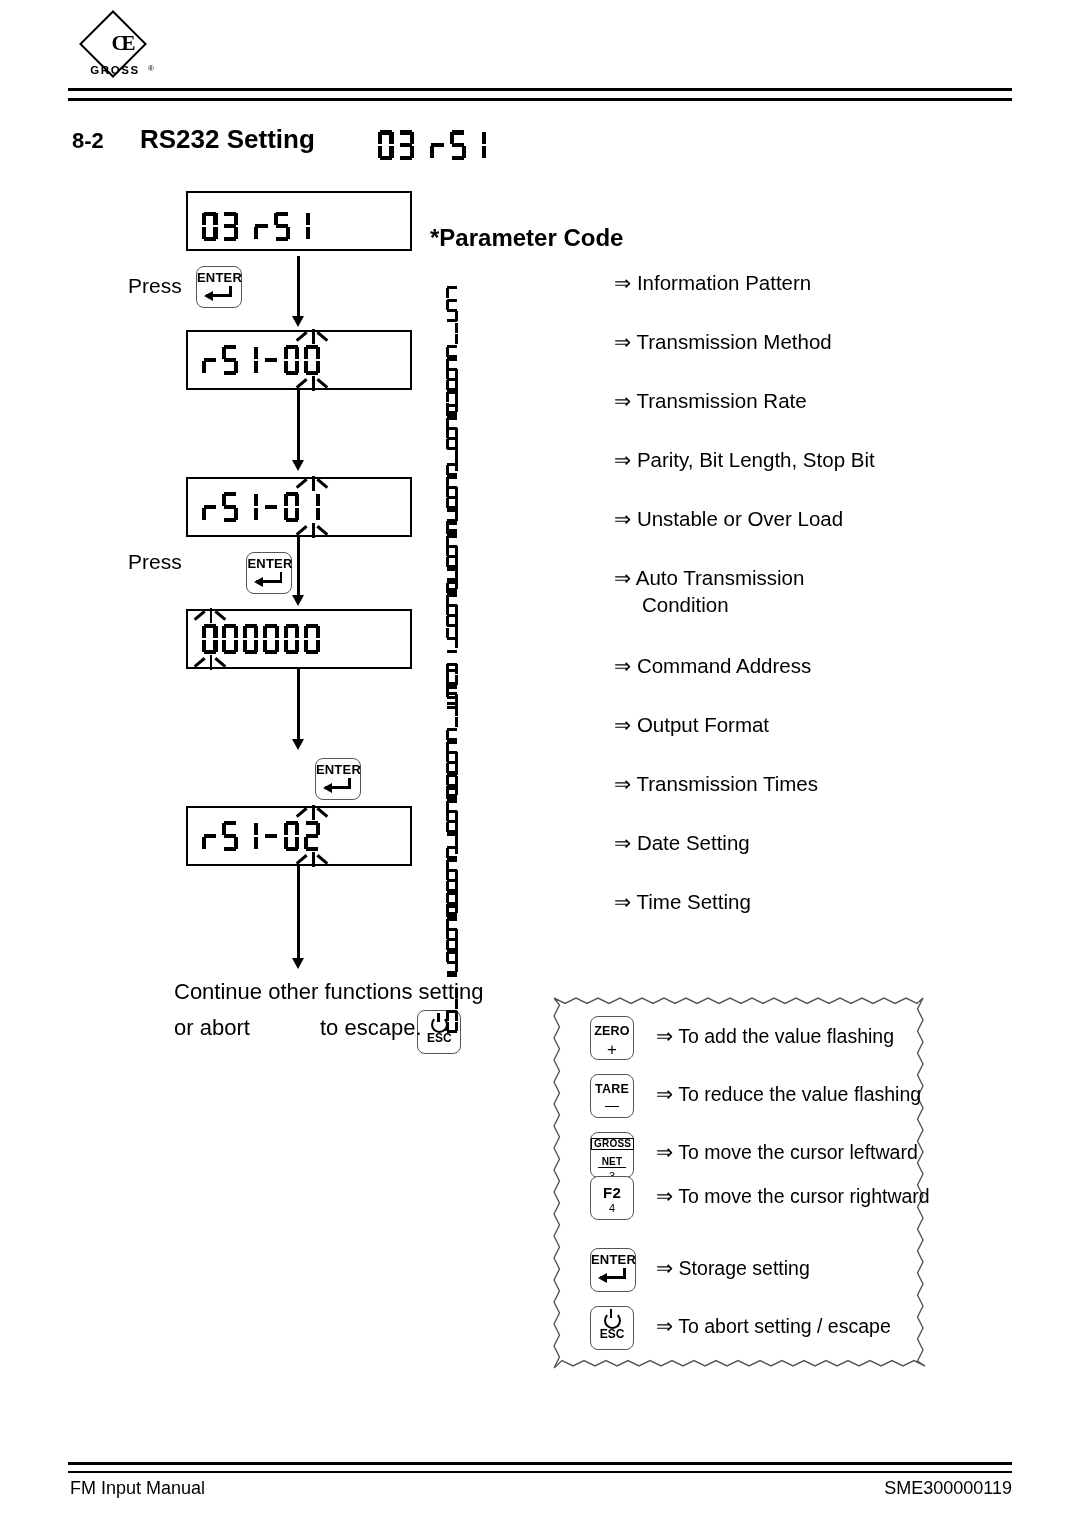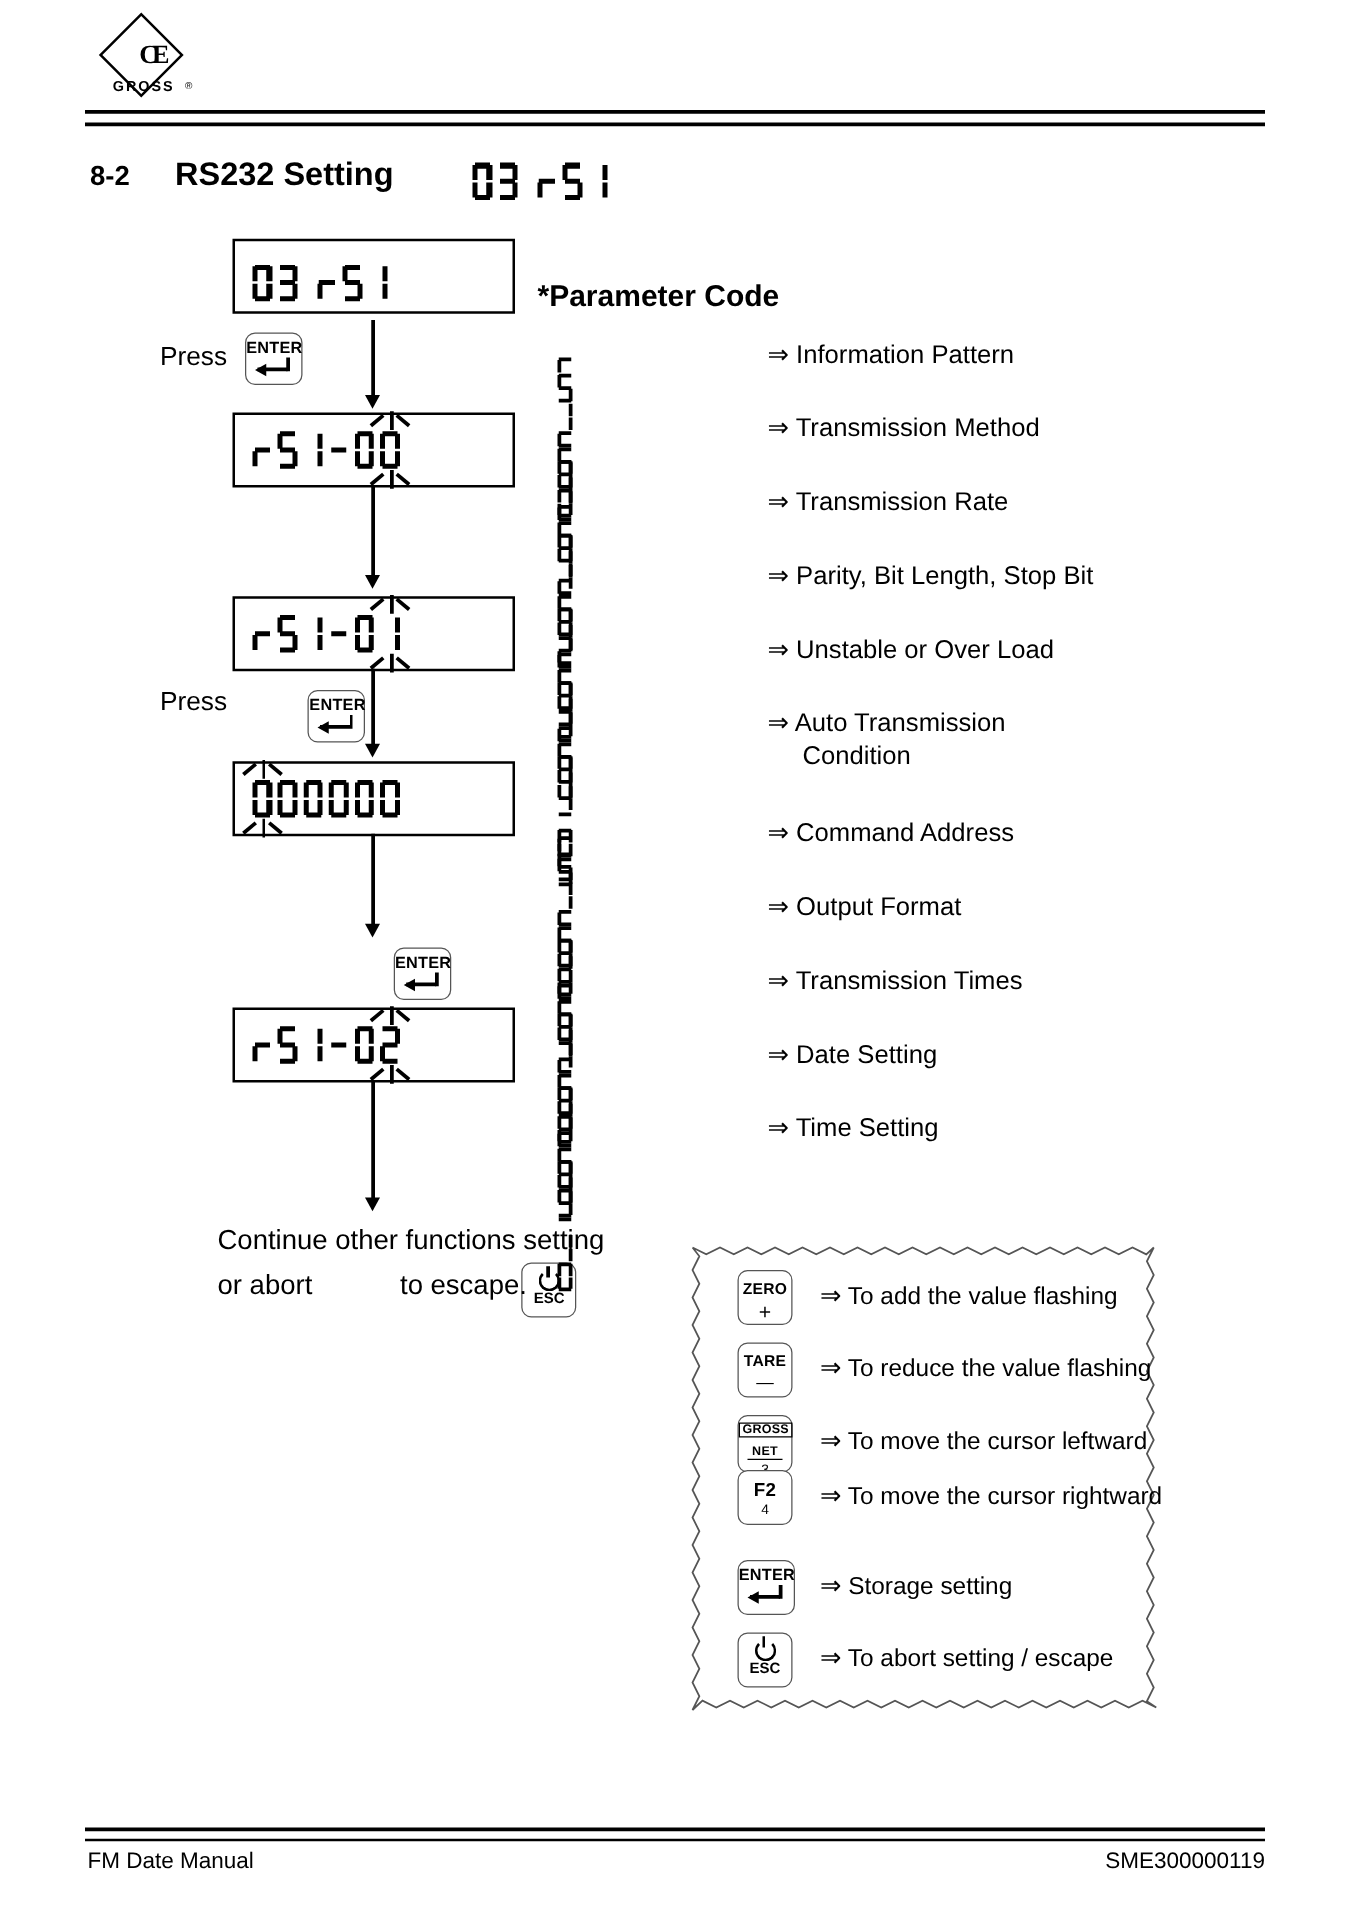--- a/index.html
+++ b/index.html
@@ -337,16 +337,16 @@
             <div class="bar"></div>
           </div>
         <div class="k2" style="font-size:12px;font-weight:bold;">ESC</div>
       </div>
       <div class="ltext"><span class="arr">⇒</span> <span>To abort setting / escape</span></div>
     </div>
   </div>
 
   
   <div id="frule"></div>
-  <div id="f-left">FM Date Manual</div>
+  <div id="f-left">FM Input Manual</div>
   <div id="f-right">SME300000119</div>
 
 </div>
 
 </body></html>

